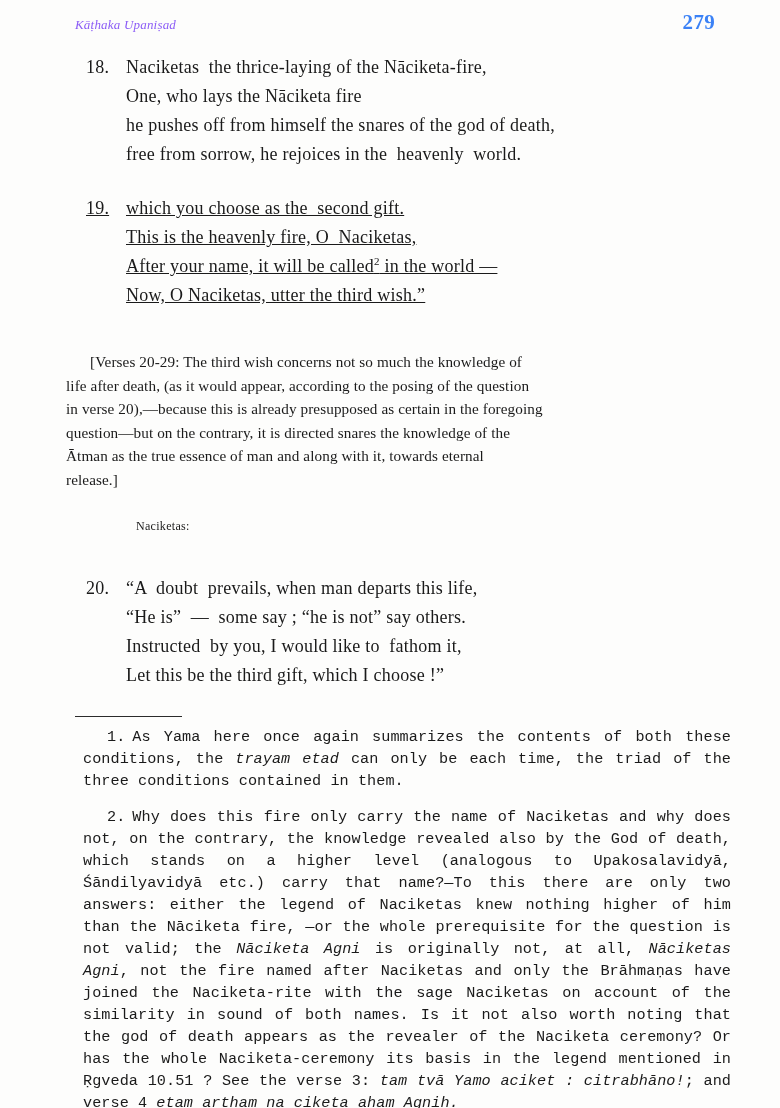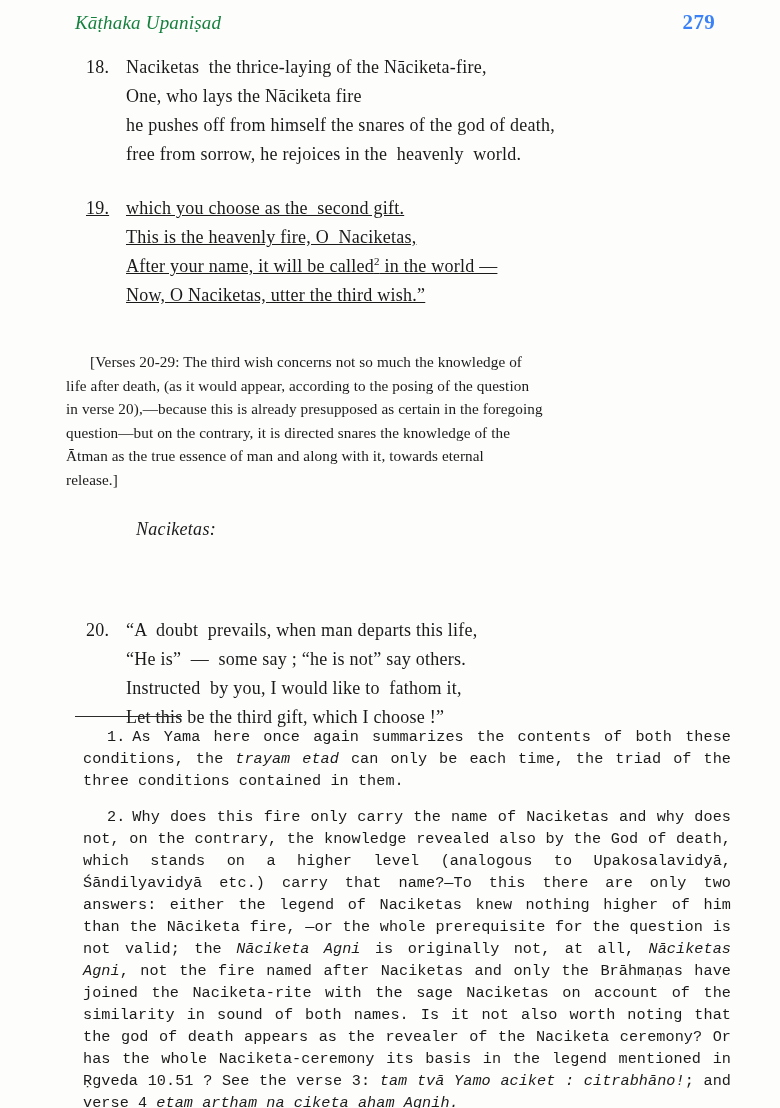--- a/index.html
+++ b/index.html
@@ -27,23 +27,23 @@
     position: absolute;
     left: 75px;
     top: 10px;
     width: 640px;
     display: flex;
     align-items: baseline;
     justify-content: space-between;
   }
   .head-title {
     font-style: italic;
-    font-size: 19px;
+    font-size: 13px;
     letter-spacing: 0.2px;
-    color: #15803d;
+    color: #8b5cf6;
   }
   .head-folio {
     font-size: 21px;
     font-weight: 600;
     color: #3b82f6;
     letter-spacing: 0.3px;
   }
   
   .verse {
     position: absolute;
@@ -90,22 +90,21 @@
   .commentary .first {
     text-indent: 24px;
   }
   .commentary p {
     margin: 0;
   }
   
   .speaker {
     position: absolute;
     left: 136px;
-    font-style: italic;
-    font-size: 18px;
+    font-size: 12px;
     letter-spacing: 0.3px;
   }
   
   .fn-rule {
     position: absolute;
     left: 75px;
     width: 107px;
     height: 0;
     border-top: 1.6px solid #2b2b2b;
   }
@@ -163,21 +162,21 @@
     <p class="first">[Verses 20-29:  The third wish concerns not  so much  the  knowledge  of</p>
     <p>life after death, (as it would appear, according to the  posing of the question</p>
     <p>in verse 20),—because this is already presupposed as certain in the foregoing</p>
     <p>question—but on the contrary, it is directed snares the  knowledge  of  the</p>
     <p>Ātman  as   the true  essence  of  man  and  along  with it,  towards  eternal</p>
     <p>release.]</p>
   </div>
 
   <div class="speaker" style="top:519px;">Naciketas:</div>
 
-  <div class="verse" style="top:616px;">
+  <div class="verse" style="top:574px;">
     <div class="verse-num">20.</div>
     <div class="verse-lines">
       <div class="vline">“A  doubt  prevails, when man departs this life,</div>
       <div class="vline">“He is”  —  some say ; “he is not” say others.</div>
       <div class="vline">Instructed  by you, I would like to  fathom it,</div>
       <div class="vline">Let this be the third gift, which I choose !”</div>
     </div>
   </div>
 
   <div class="fn-rule" style="top:716px;"></div>

